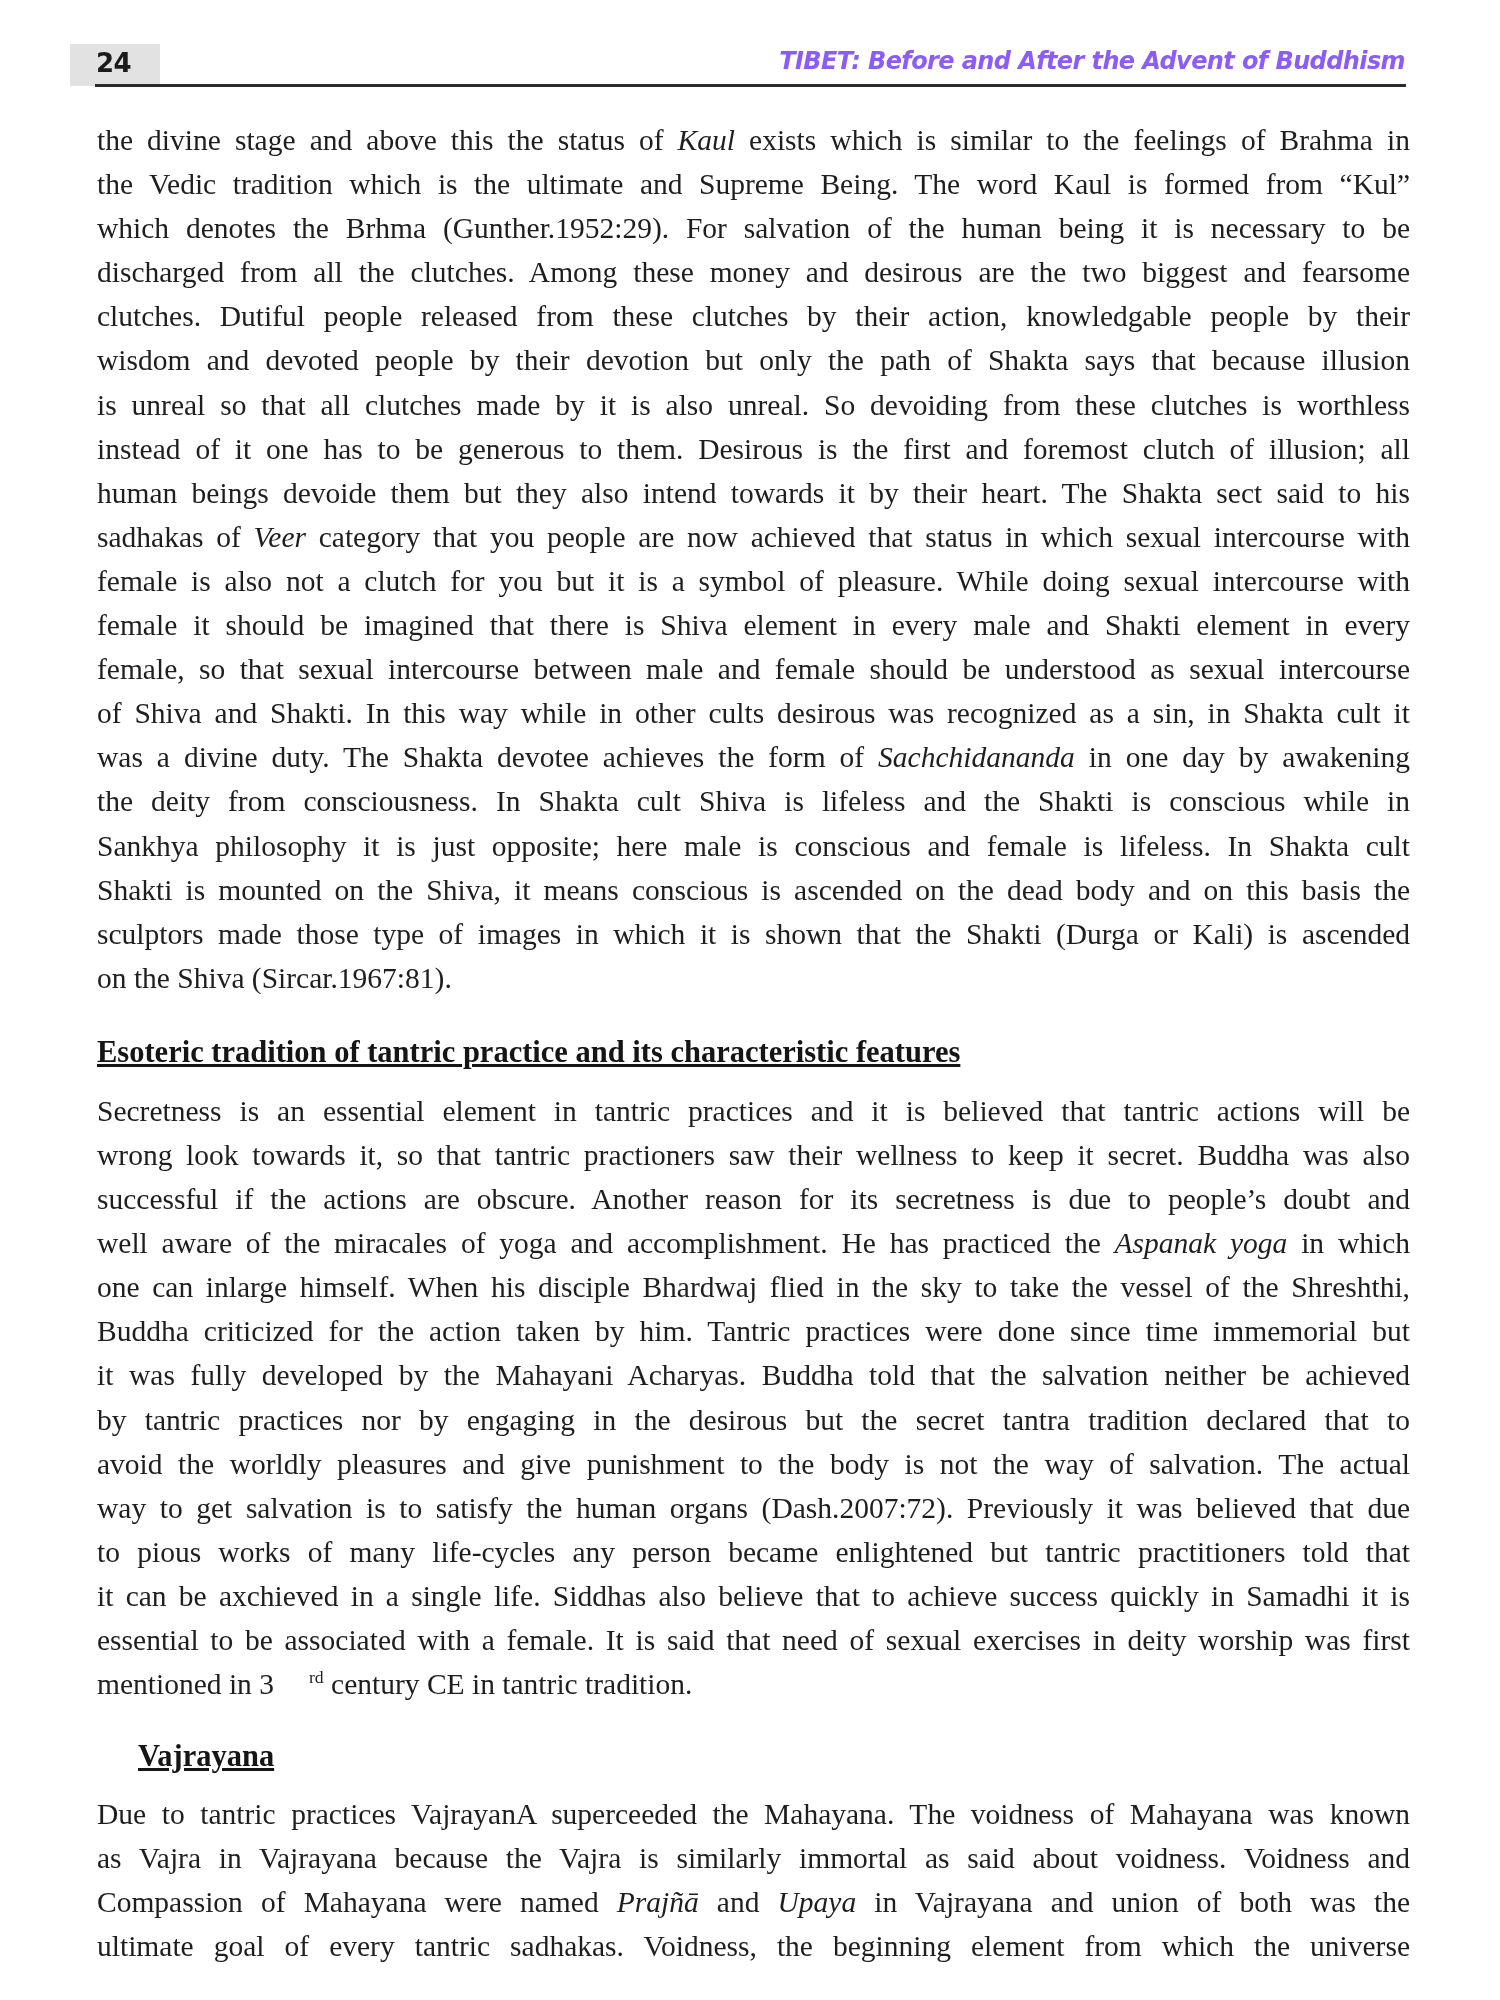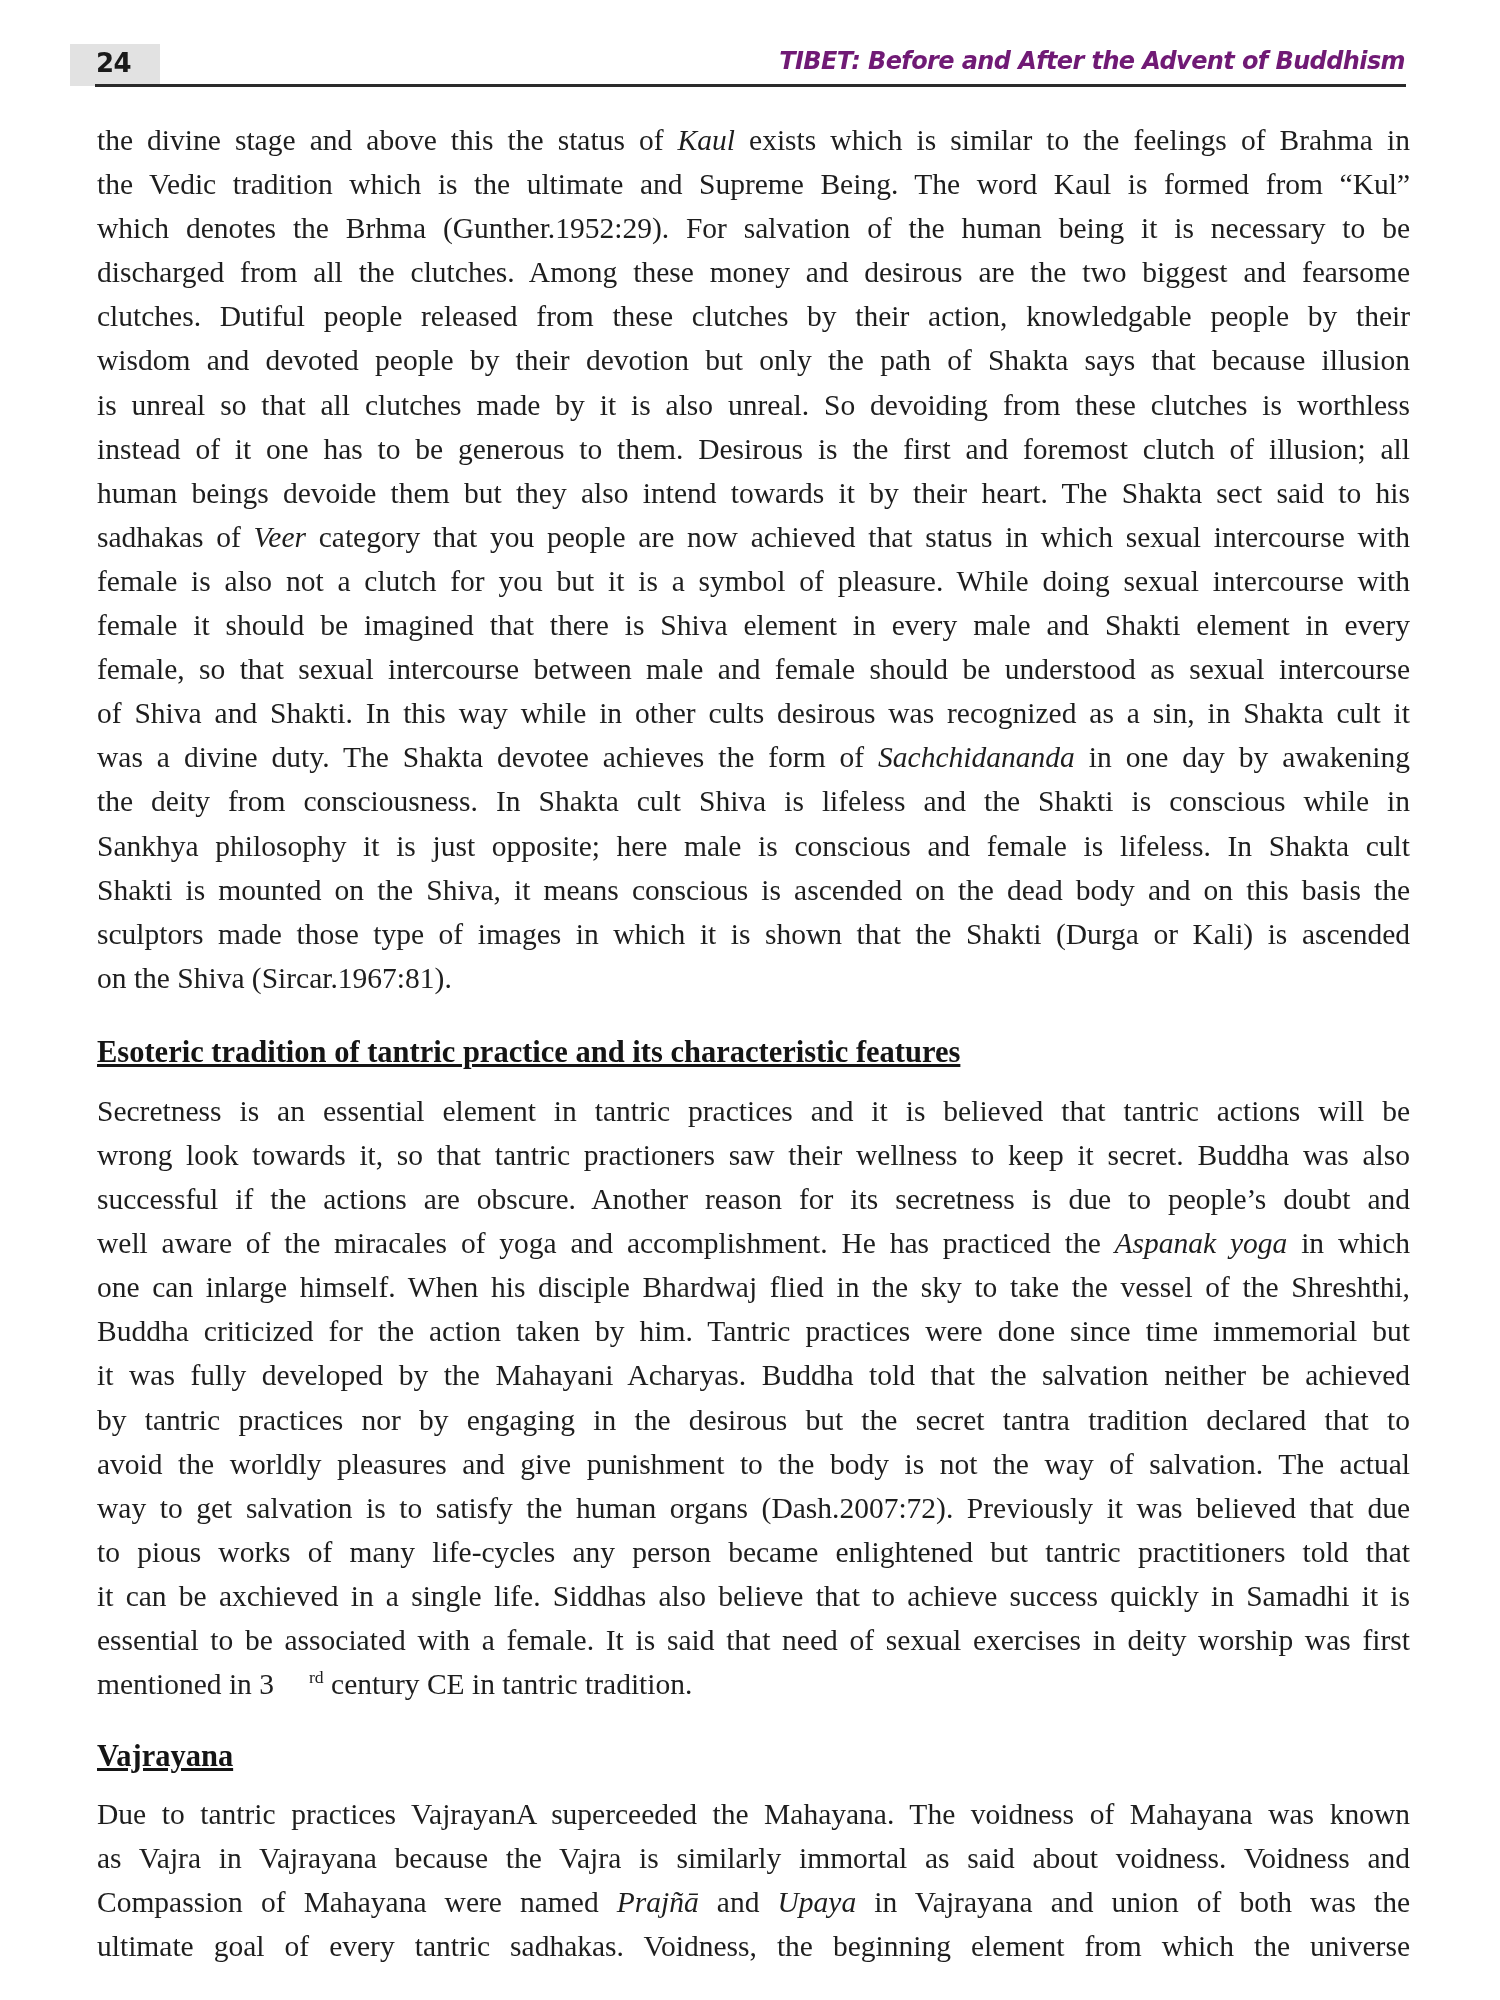--- a/index.html
+++ b/index.html
@@ -9,39 +9,39 @@
     background: #e2e2e2;
   }
   .pageno {
     position: absolute; left: 96px; top: 48px;
     font-family: "DejaVu Sans", sans-serif; font-weight: bold; font-size: 26px; color: #1a1a1a;
     letter-spacing: -0.5px;
   }
   .running-head {
     position: absolute; right: 95px; top: 47px;
     font-family: "DejaVu Sans", sans-serif; font-style: italic; font-weight: bold; font-size: 24px;
-    color: #701a75; letter-spacing: -0.6px; white-space: nowrap;
+    color: #8b5cf6; letter-spacing: -0.6px; white-space: nowrap;
   }
   .header-rule {
     position: absolute; left: 95px; top: 84px; width: 1311px; height: 3px; background: #2a2a2a;
   }
   .body {
     position: absolute; left: 97px; top: 118px; width: 1313px;
     font-family: "Liberation Serif", "DejaVu Serif", serif; font-size: 29.5px; line-height: 44.1px;
     color: #1e1e1e;
   }
   .para { margin: 0; text-align: justify; text-align-last: left; }
   .para .ln { display: block; text-align: justify; text-align-last: justify; white-space: nowrap; }
   .para .ln.last { text-align-last: left; }
   .heading {
     margin: 0; font-family: "Liberation Serif", "DejaVu Serif", serif; font-weight: bold;
     font-size: 30.5px; line-height: 44px; color: #151515; text-decoration: underline;
   }
   .h1 { margin-top: 30px; margin-bottom: 15px; }
-  .h2 { margin-top: 28px; margin-bottom: 14px; }
+  .h2 { margin-top: 28px; margin-bottom: 14px; margin-left: 41px; }
   i { font-style: italic; }
   sup { font-size: 60%; line-height: 0; vertical-align: super; margin-left: 35px; }
 </style>
 </head>
 <body>
 
 <div class="pageno-box"></div>
 <div class="pageno">24</div>
 <div class="running-head">TIBET: Before and After the Advent of Buddhism</div>
 <div class="header-rule"></div>

